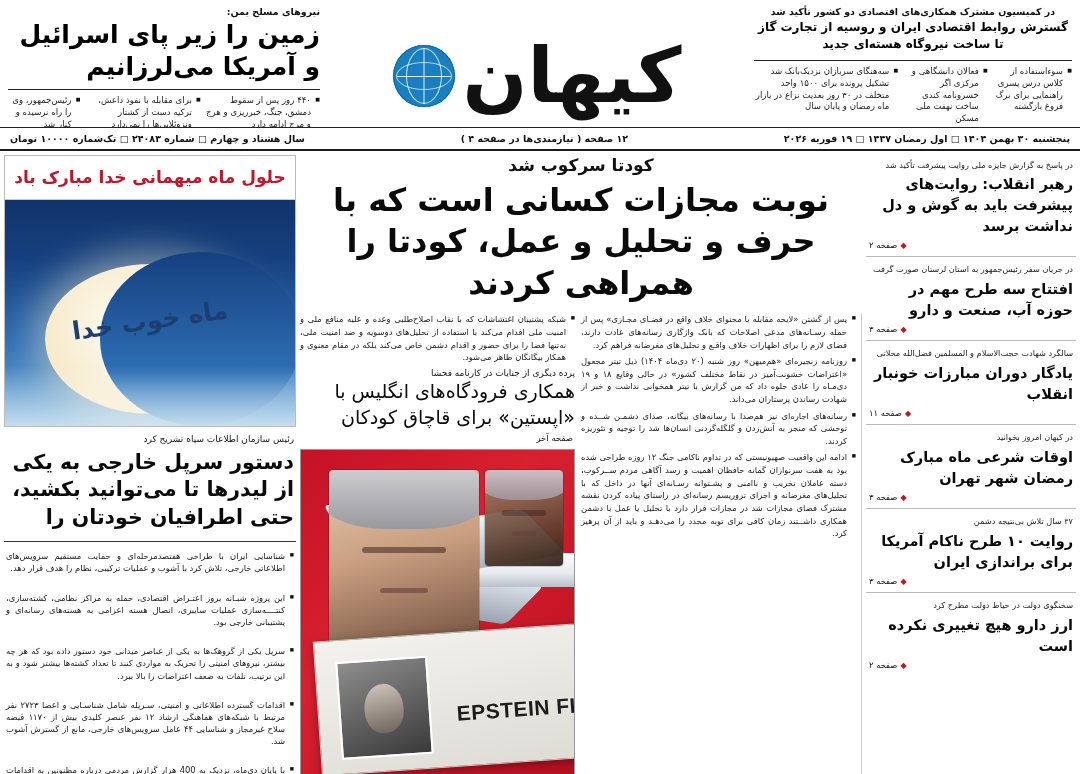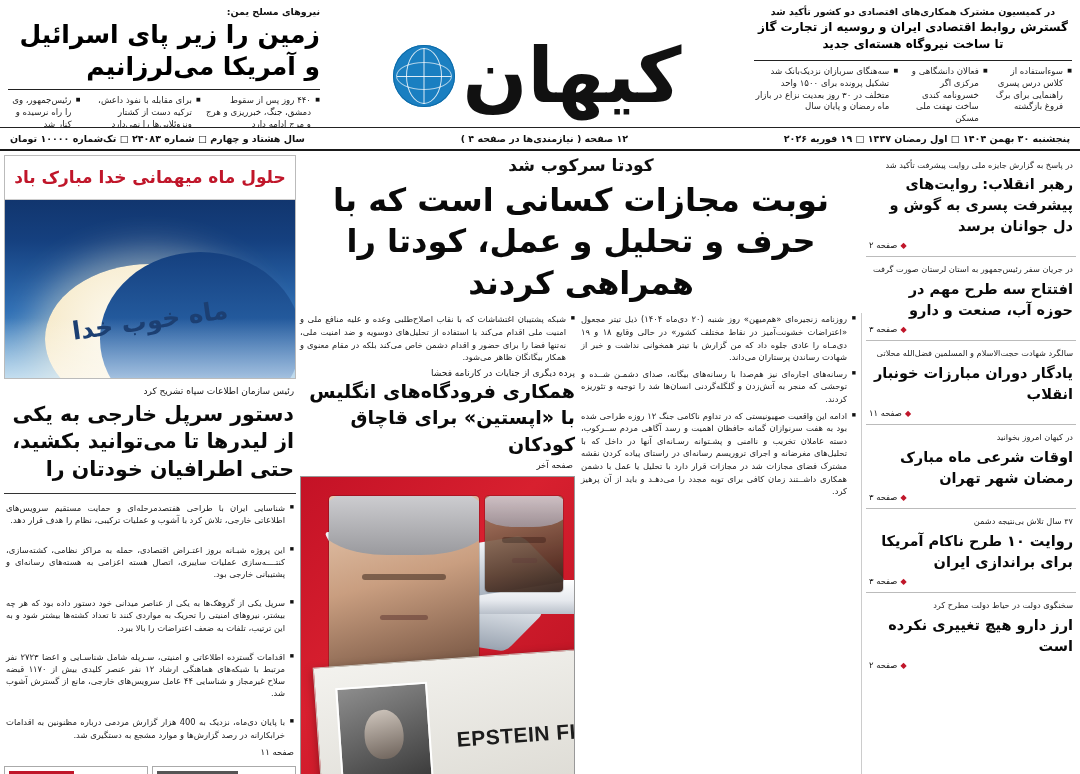--- a/index.html
+++ b/index.html
@@ -116,21 +116,21 @@
     flex: 1;
     display: flex;
     flex-direction: row;
     padding: 4px 4px 4px 4px;
     gap: 4px;
   }
 
   
   .col-right { width: 292px; display: flex; flex-direction: column; gap: 4px; }
   .moon-card {
-    border: 1px solid #bbb; position: relative; height: 224px;
+    border: 1px solid #bbb; position: relative; height: 272px;
     background: linear-gradient(180deg,#0d2a5c 0%, #15407f 38%, #2f6fb5 70%, #79b4dc 100%);
     overflow: hidden;
   }
   .moon-banner {
     position: absolute; top: 0; left: 0; right: 0; height: 44px;
     background: #fff;
     display:flex; align-items:center; justify-content:center;
     border-bottom: 1px solid #ccc;
   }
   .moon-banner span {
@@ -204,21 +204,21 @@
   .cs-col p {
     font-size: 8.4px; line-height: 1.5; text-align: justify; color:#1a1a1a;
     position: relative; padding-right: 9px; margin-bottom: 4px;
   }
   .cs-col p::before {
     content:"■"; position:absolute; right:0; top:2px; font-size:4.5px; color:#111;
   }
   .cs-narrow { width: 150px; border-right: 1px solid #ccc; padding-right:5px; }
   .photo-kicker { font-size: 9px; color:#111; text-align:right; margin-top:4px; }
   .photo-head {
-    font-size: 19px; font-weight:bold; text-align:right; color:#0a0a0a;
+    font-size: 19px; font-weight:normal; text-align:right; color:#0a0a0a;
     line-height:1.4; letter-spacing:-0.3px;
   }
   .photo-wrap {
     margin-top: 4px; position: relative; height: 330px;
     background: linear-gradient(135deg,#c41226 0%, #d8202f 40%, #b50f20 100%);
     overflow:hidden; border:1px solid #999;
   }
   .ph-plane {
     position:absolute; left: 12%; top: 18%;
     width: 330px; height: 120px;
@@ -356,21 +356,21 @@
       <div class="seg">۱۲ صفحه ( نیازمندی‌ها در صفحه ۴ )</div>
       <div class="seg">سال هشتاد و چهارم  □  شماره ۲۴۰۸۳  □  تک‌شماره ۱۰۰۰۰ تومان</div>
     </div>
   </div>
 
   <div class="body">
 
     <div class="col-left">
       <div class="lx">
         <div class="pre">در پاسخ به گزارش جایزه ملی روایت پیشرفت تأکید شد</div>
-        <h3>رهبر انقلاب: روایت‌های پیشرفت پسری به گوش و دل جوانان برسد</h3>
+        <h3>رهبر انقلاب: روایت‌های پیشرفت باید به گوش و دل نداشت برسد</h3>
         <div class="pg">
             <span class="dia">◆</span>
             <span>صفحه ۲</span>
           </div>
       </div>
       <div class="lx">
         <div class="pre">در جریان سفر رئیس‌جمهور به استان لرستان صورت گرفت</div>
         <h3>افتتاح سه طرح مهم در حوزه آب، صنعت و دارو</h3>
         <div class="pg">
             <span class="dia">◆</span>
@@ -410,20 +410,21 @@
           </div>
       </div>
     </div>
 
     <div class="col-center">
       <div class="kicker-center">کودتا سرکوب شد</div>
       <div class="lead-head">نوبت مجازات کسانی است که با حرف و تحلیل و عمل، کودتا را همراهی کردند</div>
 
       <div class="center-split">
         <div class="cs-col cs-narrow">
+          <p>پس از گشتن «لایحه مقابله با محتوای خلاف واقع در فضـای مجـازی» پس از حمله رسـانه‌های مدعی اصلاحات که بانک واژگاری رسانه‌های عادت دارند، فضای لازم را برای اظهارات خلاف واقـع و تحلیل‌های مغرضانه فراهم کرد.</p>
           <p>روزنامه زنجیره‌ای «هم‌میهن» روز شنبه (۲۰ دی‌ماه ۱۴۰۴) ذیل تیتر مجعول «اعتراضات خشونت‌آمیز در نقاط مختلف کشور» در حالی وقایع ۱۸ و ۱۹ دی‌مـاه را عادی جلوه داد که من گزارش با تیتر همخوانی نداشت و خبر از شهادت رساندن پرستاران می‌داند.</p>
           <p>رسانه‌های اجاره‌ای نیز هم‌صدا با رسانه‌های بیگانه، صدای دشمـن شــده و توحشی که منجر به آتش‌زدن و گلگله‌گردنی انسان‌ها شد را توجیه و تئوریزه کردند.</p>
           <p>ادامه این واقعیت صهیونیستی که در تداوم ناکامی جنگ ۱۲ روزه طراحی شده بود به هفت سرنوازان گمانه حافظان اهمیت و رسد آگاهی مردم ســرکوب، دسته عاملان تخریب و نا‌امنی و پشـتوانه رسـانه‌ای آنها در داخل که با تحلیل‌های مغرضانه و اجرای تروریسم رسانه‌ای در راستای پیاده کردن نقشه مشترک فضای مجازات شد در مجازات قرار دارد با تحلیل یا عمل با دشمن همکاری داشــتند زمان کافی برای توبه مجدد را می‌دهـد و باید از آن پرهیز کرد.</p>
         </div>
         <div class="cs-col">
           <p>شبکه پشتیبان اغتشاشات که با نقاب اصلاح‌طلبی وعده و علیه منافع ملی و امنیت ملی اقدام می‌کند با استفاده از تحلیل‌های دوسویه و ضد امنیت ملی، نه‌تنها فضا را برای حضور و اقدام دشمن خاص می‌کند بلکه در مقام معنوی و همکار بیگانگان ظاهر می‌شود.</p>
 
           <div class="photo-kicker">پرده دیگری از جنایات در کارنامه فحشا</div>
           <div class="photo-head">همکاری فرودگاه‌های انگلیس با «اپستین» برای قاچاق کودکان</div>
           <div class="page-ref">صفحه آخر</div>

